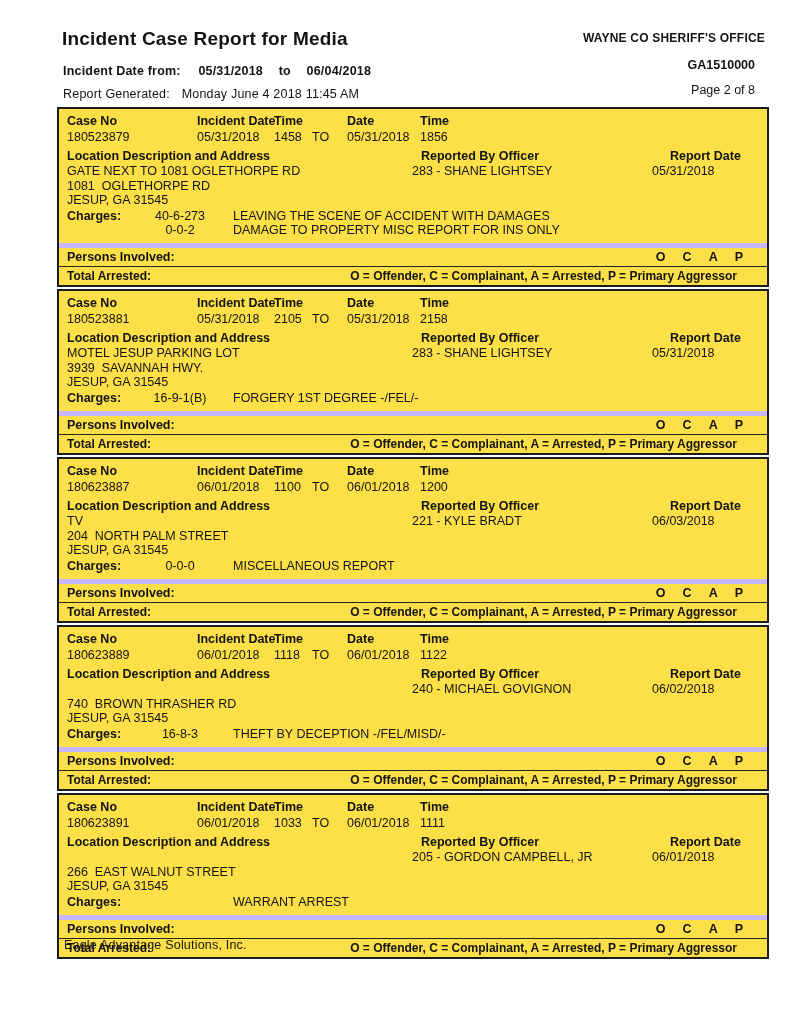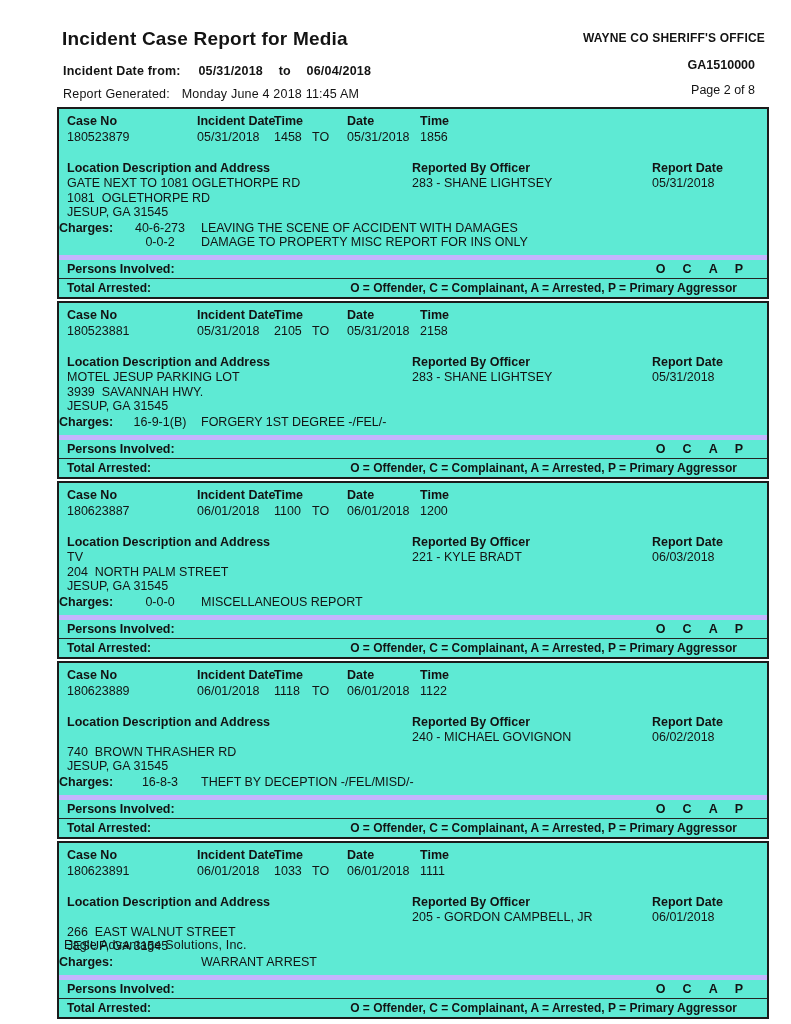--- a/index.html
+++ b/index.html
@@ -44,51 +44,52 @@
     font-size:12.5px;
   }
   
   .blocks {
     position:absolute; left:57px; top:107px; width:712px;
   }
   .case-block {
     border:2px solid #1b1b1b;
     margin-bottom:2px;
     padding-top:5px;
-    background:#5eead4;
+    background:#fde047;
   }
   .grid6 {
     display:grid;
     grid-template-columns:130px 77px 38px 35px 73px auto;
     padding-left:8px;
     font-size:12.5px; line-height:14px;
     white-space:nowrap;
   }
   .grid6.hdr { font-weight:700; height:15px; }
   .grid6.val { height:16px; padding-top:1px; }
   .grid3 {
     display:grid;
     grid-template-columns:345px 240px auto;
     padding-left:8px;
     font-size:12.5px; line-height:14px;
     white-space:pre-wrap;
   }
-  .grid3.loc-hdr { margin-top:16px; font-weight:700; height:15px; }
+  .grid3.loc-hdr { margin-top:4px; font-weight:700; height:15px;gap:9px; }
   .grid3.loc-first { height:15px; }
   .loc-line {
     padding-left:8px;
     font-size:12.5px; line-height:14px;
     min-height:14px;
     white-space:pre-wrap;
   }
   .charges-wrap { margin-top:2px; }
   .charge-row {
     display:grid;
     grid-template-columns:60px 66px auto;
-    column-gap:8px;
+    column-gap:20px;
+    padding-left:8px;
     font-size:12.5px; line-height:14px;
     min-height:14px;
     white-space:nowrap;
   }
   .charge-row .charge-label { font-weight:700; }
   .charge-row .charge-code { text-align:center; }
   .persons-row {
     margin-top:6px;
     border-top:5px solid #c4b5fd;
     display:flex; justify-content:space-between; align-items:center;

